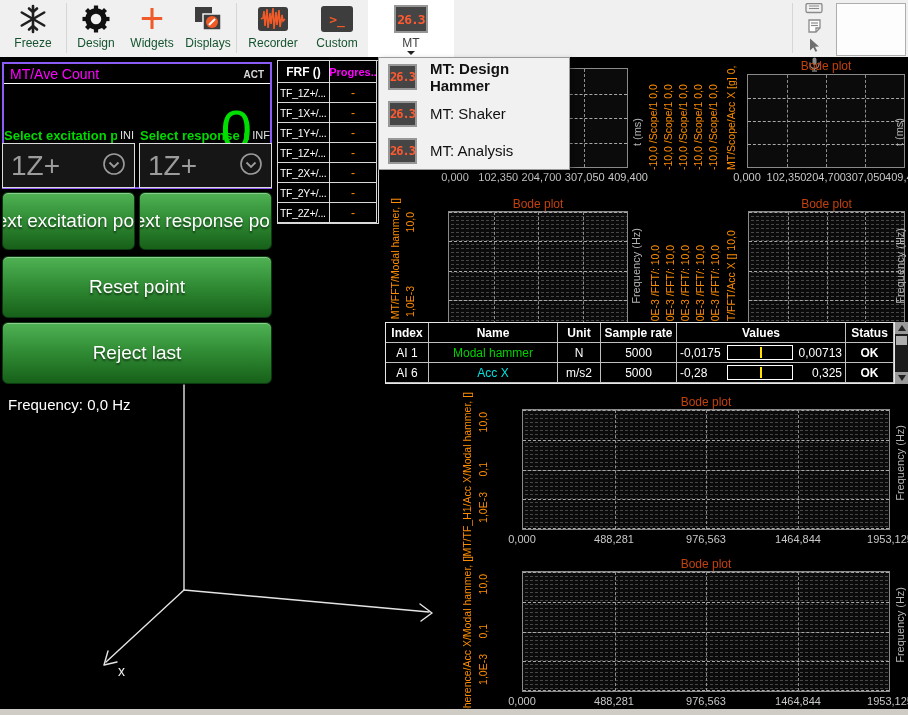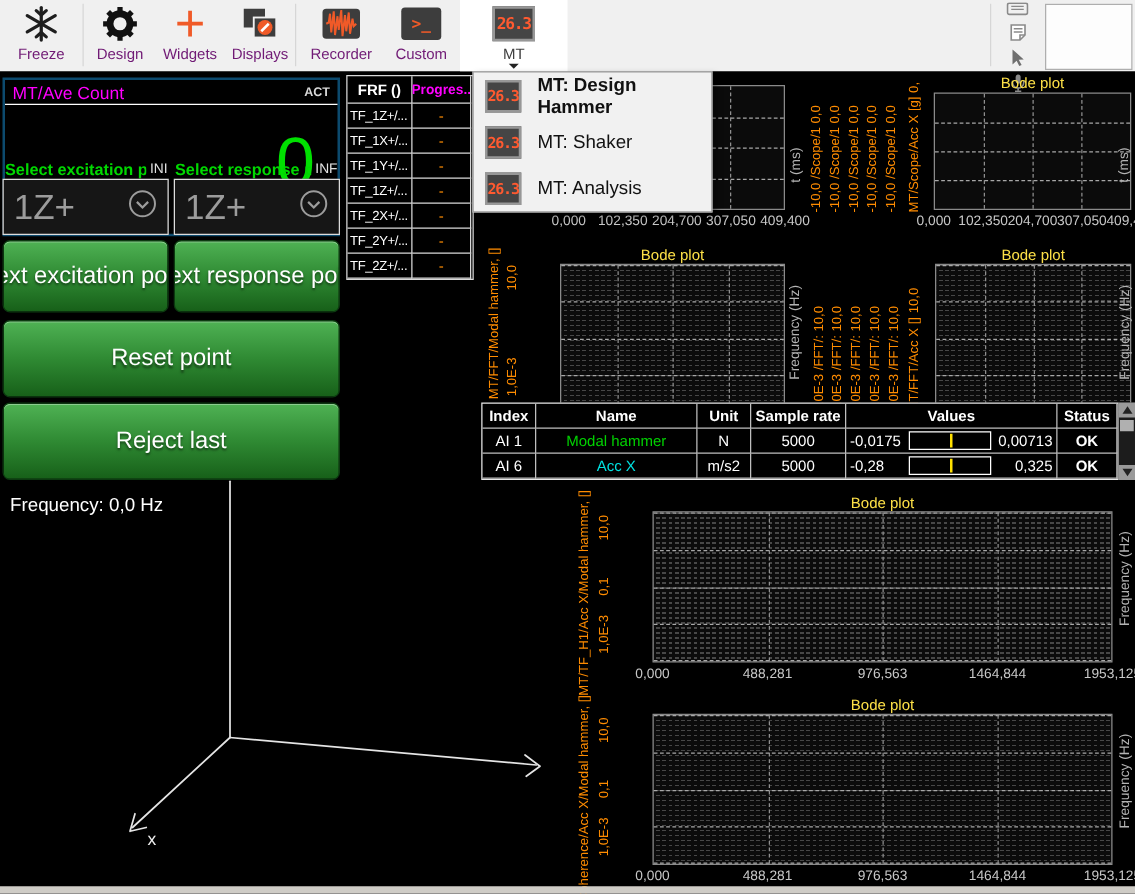--- a/index.html
+++ b/index.html
@@ -3,21 +3,21 @@
 <meta charset="utf-8">
 <style>
   html,body{margin:0;padding:0;background:#ffffff;}
   #app{position:relative;width:908px;height:715px;background:#000;overflow:hidden;
        font-family:"Liberation Sans",sans-serif;}
   
   .toolbar{position:absolute;left:0;top:0;width:908px;height:57px;background:#f0f0f0;}
   .tbtn{position:absolute;top:0;height:57px;display:flex;flex-direction:column;align-items:center;
         justify-content:flex-start;padding-top:3px;box-sizing:border-box;cursor:default;}
   .tbtn .ticon{height:32px;display:flex;align-items:center;justify-content:center;}
-  .tbtn .tlabel{font-size:12px;color:#701a75;margin-top:1px;}
+  .tbtn .tlabel{font-size:12px;color:#14532d;margin-top:1px;}
   .tbtn.active{background:#ffffff;}
   .tlabel.orange{color:#404040;}
   .tsep{position:absolute;top:3px;height:50px;border-left:1px solid #d6d6d6;}
   .darkbadge{background:#3d3d3d;border-radius:3px;display:flex;align-items:center;justify-content:center;}
   .seg-icon{width:34px;height:28px;background:#454545;border:2px solid #979797;display:flex;align-items:center;
             justify-content:center;font-family:"DejaVu Sans Mono",monospace;font-weight:bold;font-size:13px;
             color:#ff5a30;letter-spacing:-1px;box-sizing:border-box;}
   .caret-down{width:0;height:0;border-left:4px solid transparent;border-right:4px solid transparent;
               border-top:4px solid #222;margin-top:1px;}
   .side-strip{position:absolute;left:796px;top:0;width:36px;height:57px;display:flex;flex-direction:column;
@@ -27,21 +27,21 @@
   
   .menu{position:absolute;left:378px;top:57px;width:192px;height:113px;background:#f1f1f1;
         border:1px solid #9a9a9a;box-shadow:3px 3px 6px rgba(0,0,0,.4);z-index:100;box-sizing:border-box;
         display:flex;flex-direction:column;}
   .menu-item{flex:1;display:flex;align-items:center;gap:13px;padding-left:9px;cursor:default;}
   .menu-item .seg-icon{width:29px;height:26px;font-size:12px;}
   .menu-item .mlabel{font-size:15px;color:#111;}
   .menu-item .mlabel.bold{font-weight:bold;}
   
   .ave-box{position:absolute;left:2px;top:62px;width:270px;height:127px;background:#000;
-           border:2px solid #0c4a6e;box-sizing:border-box;}
+           border:2px solid #8b5cf6;box-sizing:border-box;}
   .ave-head{display:flex;justify-content:space-between;align-items:center;padding:2px 6px 1px 6px;
             border-bottom:1px solid #ffffff;}
   .ave-title{color:#ff00ff;font-size:14px;}
   .ave-mode{color:#d8d8d8;font-size:10px;font-weight:bold;}
   .ave-value{color:#00e000;font-size:56px;text-align:right;padding-right:18px;line-height:92px;}
   .sel-label{position:absolute;top:128px;height:14px;display:flex;justify-content:space-between;
              align-items:center;}
   .sel-label .g{color:#00d800;font-size:13px;font-weight:bold;white-space:nowrap;overflow:hidden;}
   .sel-label .t{color:#e0e0e0;font-size:11px;margin-left:3px;}
   .combo{position:absolute;top:143px;height:45px;background:#161616;border:1px solid #dcdcdc;
@@ -59,21 +59,21 @@
   .frf{position:absolute;left:277px;top:60px;width:100px;background:#000;border:1px solid #d9d9d9;
        display:grid;grid-template-columns:52px 47px;box-sizing:content-box;}
   .frf .c{border-right:1px solid #d9d9d9;border-bottom:1px solid #d9d9d9;display:flex;align-items:center;
           overflow:hidden;white-space:nowrap;box-sizing:border-box;height:20px;}
   .frf .hd{height:22px;font-weight:bold;justify-content:center;}
   .frf .h1{color:#fff;font-size:12px;}
   .frf .h2{color:#ff00ff;font-size:11px;}
   .frf .nm{color:#fff;font-size:10.5px;letter-spacing:-0.3px;padding-left:2px;}
   .frf .pg{color:#ff8c00;font-size:12px;justify-content:center;}
   
-  .ptitle{position:absolute;text-align:center;font-size:12px;color:#fde047;}
+  .ptitle{position:absolute;text-align:center;font-size:12px;color:#c2410c;}
   .plot-box{position:absolute;border:1px solid #8a8a8a;background:#0b0b0b;box-sizing:border-box;}
   .log-tex{background-image:
      repeating-linear-gradient(to right,#0b0b0b 0 2px,transparent 2px 5px),
      repeating-linear-gradient(to bottom,#474747 0 1px,transparent 1px 4px);}
   .hl{position:absolute;left:0;right:0;border-top:1px dashed #a8a8a8;}
   .vl{position:absolute;top:0;bottom:0;border-left:1px dashed #8f8f8f;}
   .xticks{position:absolute;height:14px;}
   .xt{position:absolute;top:0;transform:translateX(-50%);font-size:11px;color:#c8c8c8;white-space:nowrap;}
   .p0{left:0%}.p25{left:25%}.p50{left:50%}.p75{left:75%}.p100{left:100%}
   .vtext{position:absolute;writing-mode:vertical-rl;transform:rotate(180deg);white-space:nowrap;}

